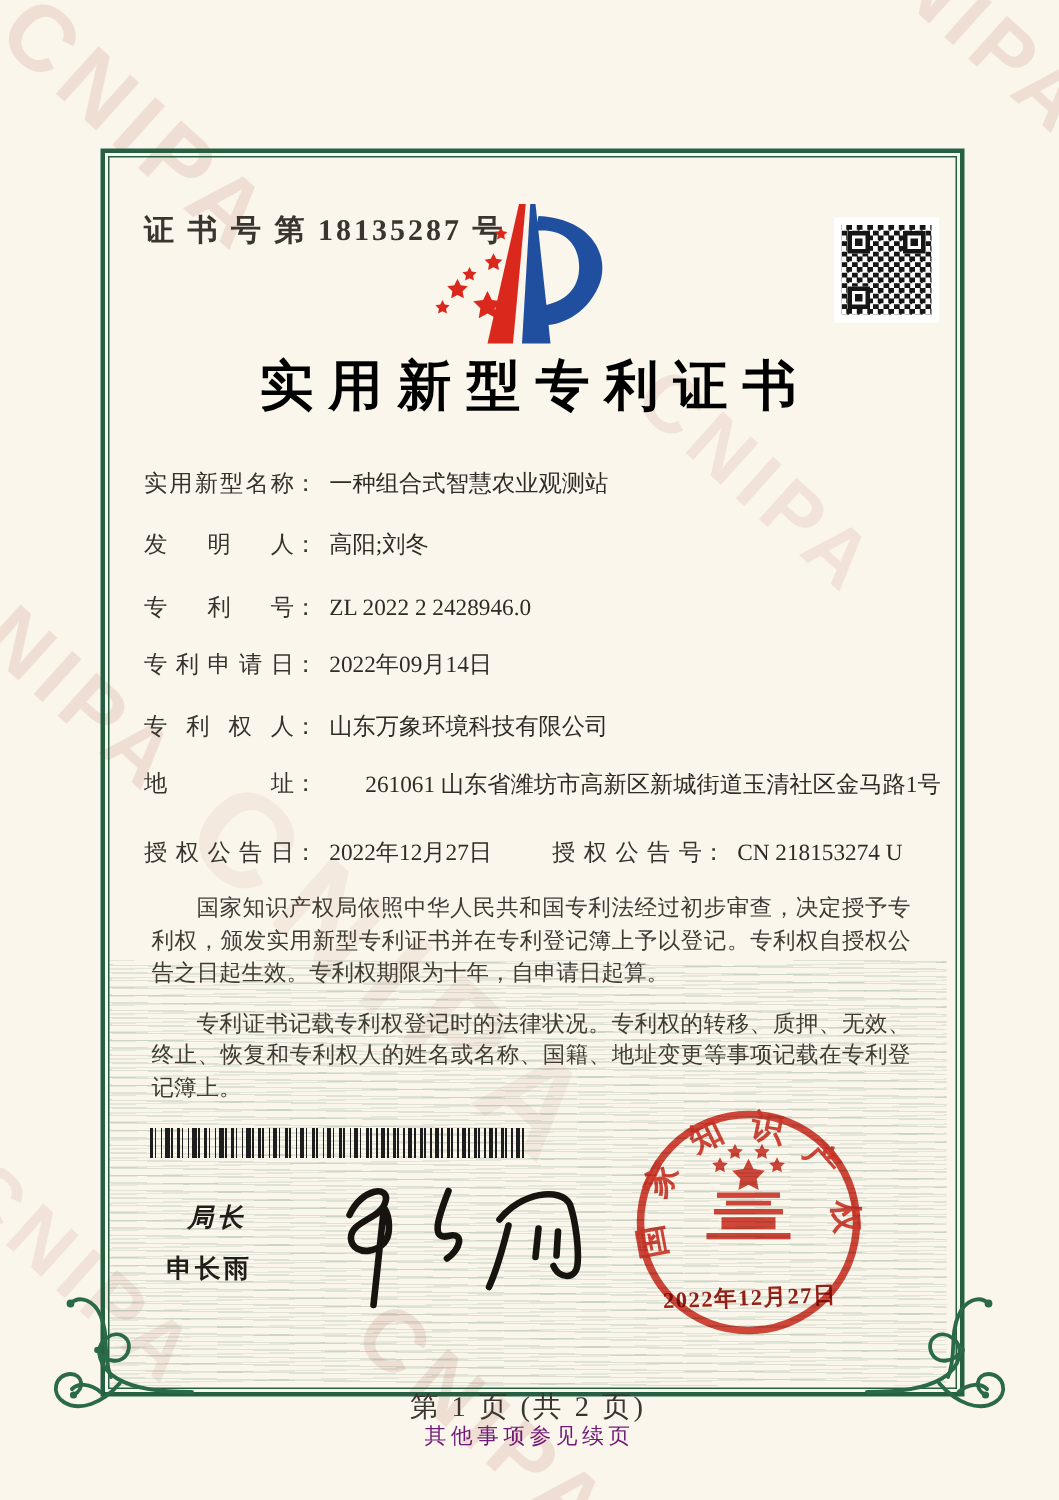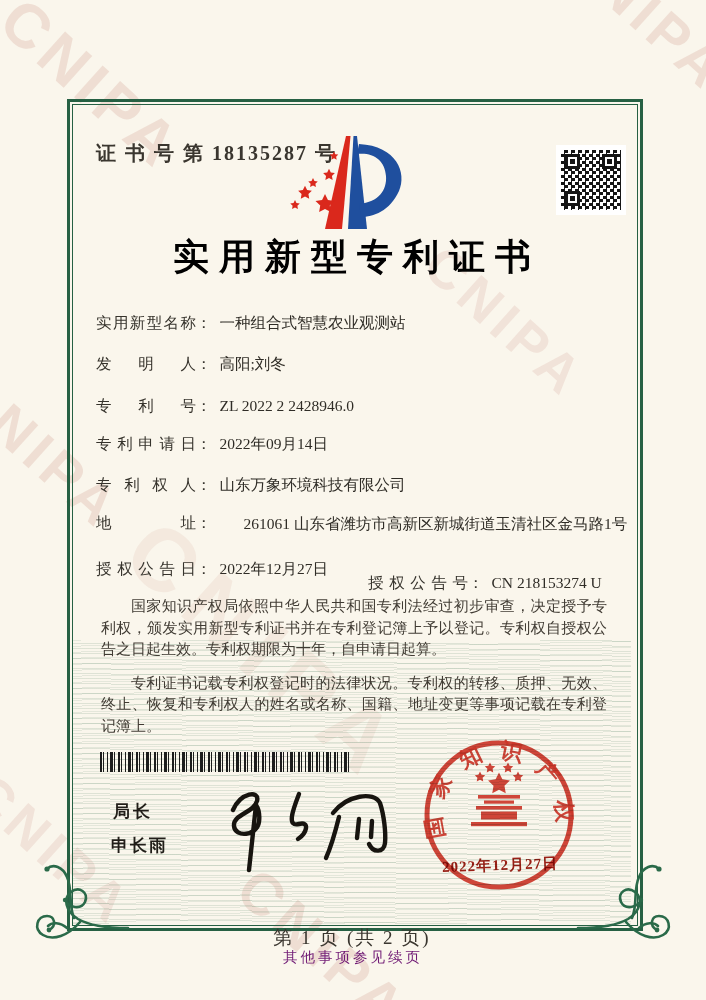--- a/index.html
+++ b/index.html
@@ -48,36 +48,36 @@
     font-size:36px;font-weight:700;letter-spacing:10px;text-indent:10px;color:#000000;
   }
   
   .fields{position:absolute;left:96px;top:306px;width:530px;font-size:15.5px;}
   .frow{position:absolute;left:0;white-space:nowrap;line-height:21px;}
   .lbl{display:inline-block;width:100px;text-align:justify;text-align-last:justify;color:#36332c;vertical-align:top;}
   .colon{margin-right:8px;color:#36332c;}
   .val{color:#2f2c26;}
   .addr{display:inline-block;vertical-align:top;}
   .addr span{display:block;line-height:24px;margin-left:24px;}
-  .pair2{position:absolute;left:272px;top:0;margin-top:14px;}
+  .pair2{position:absolute;left:272px;top:0;}
   
   .bodytext{position:absolute;left:89px;top:584px;width:530px;font-size:15px;line-height:21.5px;
     text-align:justify;color:#403b33;}
   .bodytext p{margin:12px;text-indent:2em;}
   
   .barcode{position:absolute;left:100px;top:752px;width:252px;height:20px;
     background:repeating-linear-gradient(90deg,
       #1d1d1d 0 2px, transparent 2px 3px,
       #1d1d1d 3px 4px, transparent 4px 7px,
       #1d1d1d 7px 8px, transparent 8px 10px,
       #1d1d1d 10px 13px, transparent 13px 14px,
       #1d1d1d 14px 15px, transparent 15px 18px);}
   
-  .sig-label{position:absolute;left:113px;top:800px;font-size:17px;font-weight:700;color:#211e19;
-    font-family:"Liberation Sans","DejaVu Sans",sans-serif;letter-spacing:3px;}
+  .sig-label{position:absolute;left:125px;top:800px;font-size:17px;font-weight:700;color:#211e19;
+    font-family:"Liberation Sans","DejaVu Sans",sans-serif;letter-spacing:3px;font-style:italic;}
   .sig-name{position:absolute;left:111px;top:834px;font-size:17px;font-weight:700;color:#211e19;
     font-family:Liberation Mono, monospace;letter-spacing:2px;}
   .sig-script{position:absolute;left:203px;top:780px;}
   
   .seal{position:absolute;left:420px;top:736px;width:158px;height:158px;mix-blend-mode:multiply;}
   .seal-date{position:absolute;left:424px;top:856px;width:152px;text-align:center;
     color:var(--red-date,#9c2117);font-weight:700;font-size:15px;letter-spacing:1px;
     transform:rotate(-2deg);mix-blend-mode:multiply;}
   .page-info{position:absolute;left:67px;top:896px;width:570px;text-align:center;font-size:19px;color:#3a362f;letter-spacing:2px;margin-top:29px;}
   .note{position:absolute;left:0;top:948px;width:706px;text-align:center;font-size:14.5px;color:#701a75;letter-spacing:3px;}

